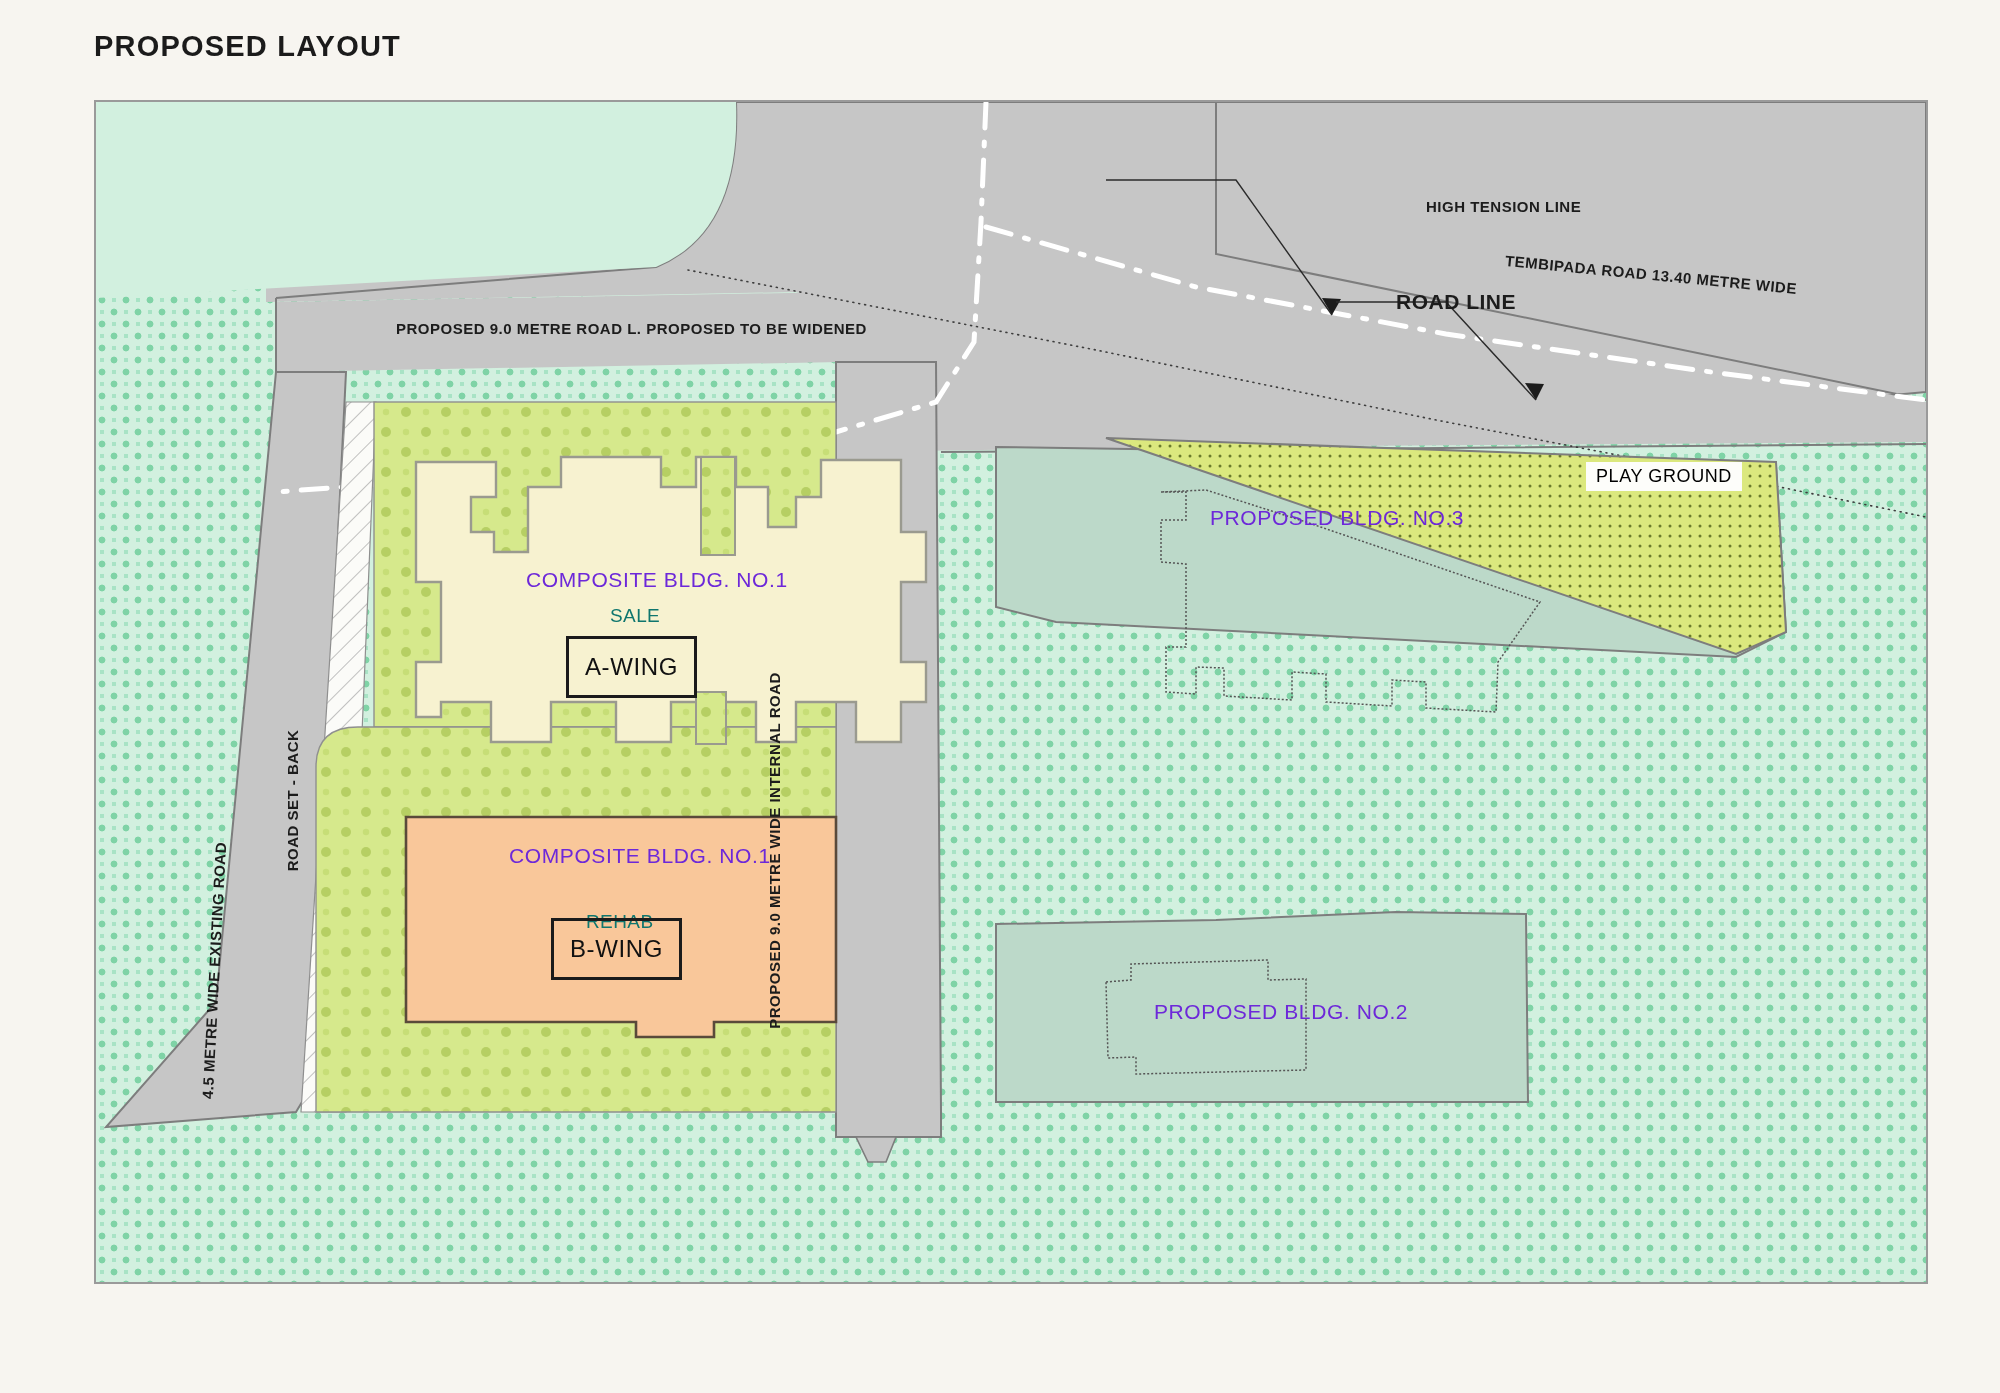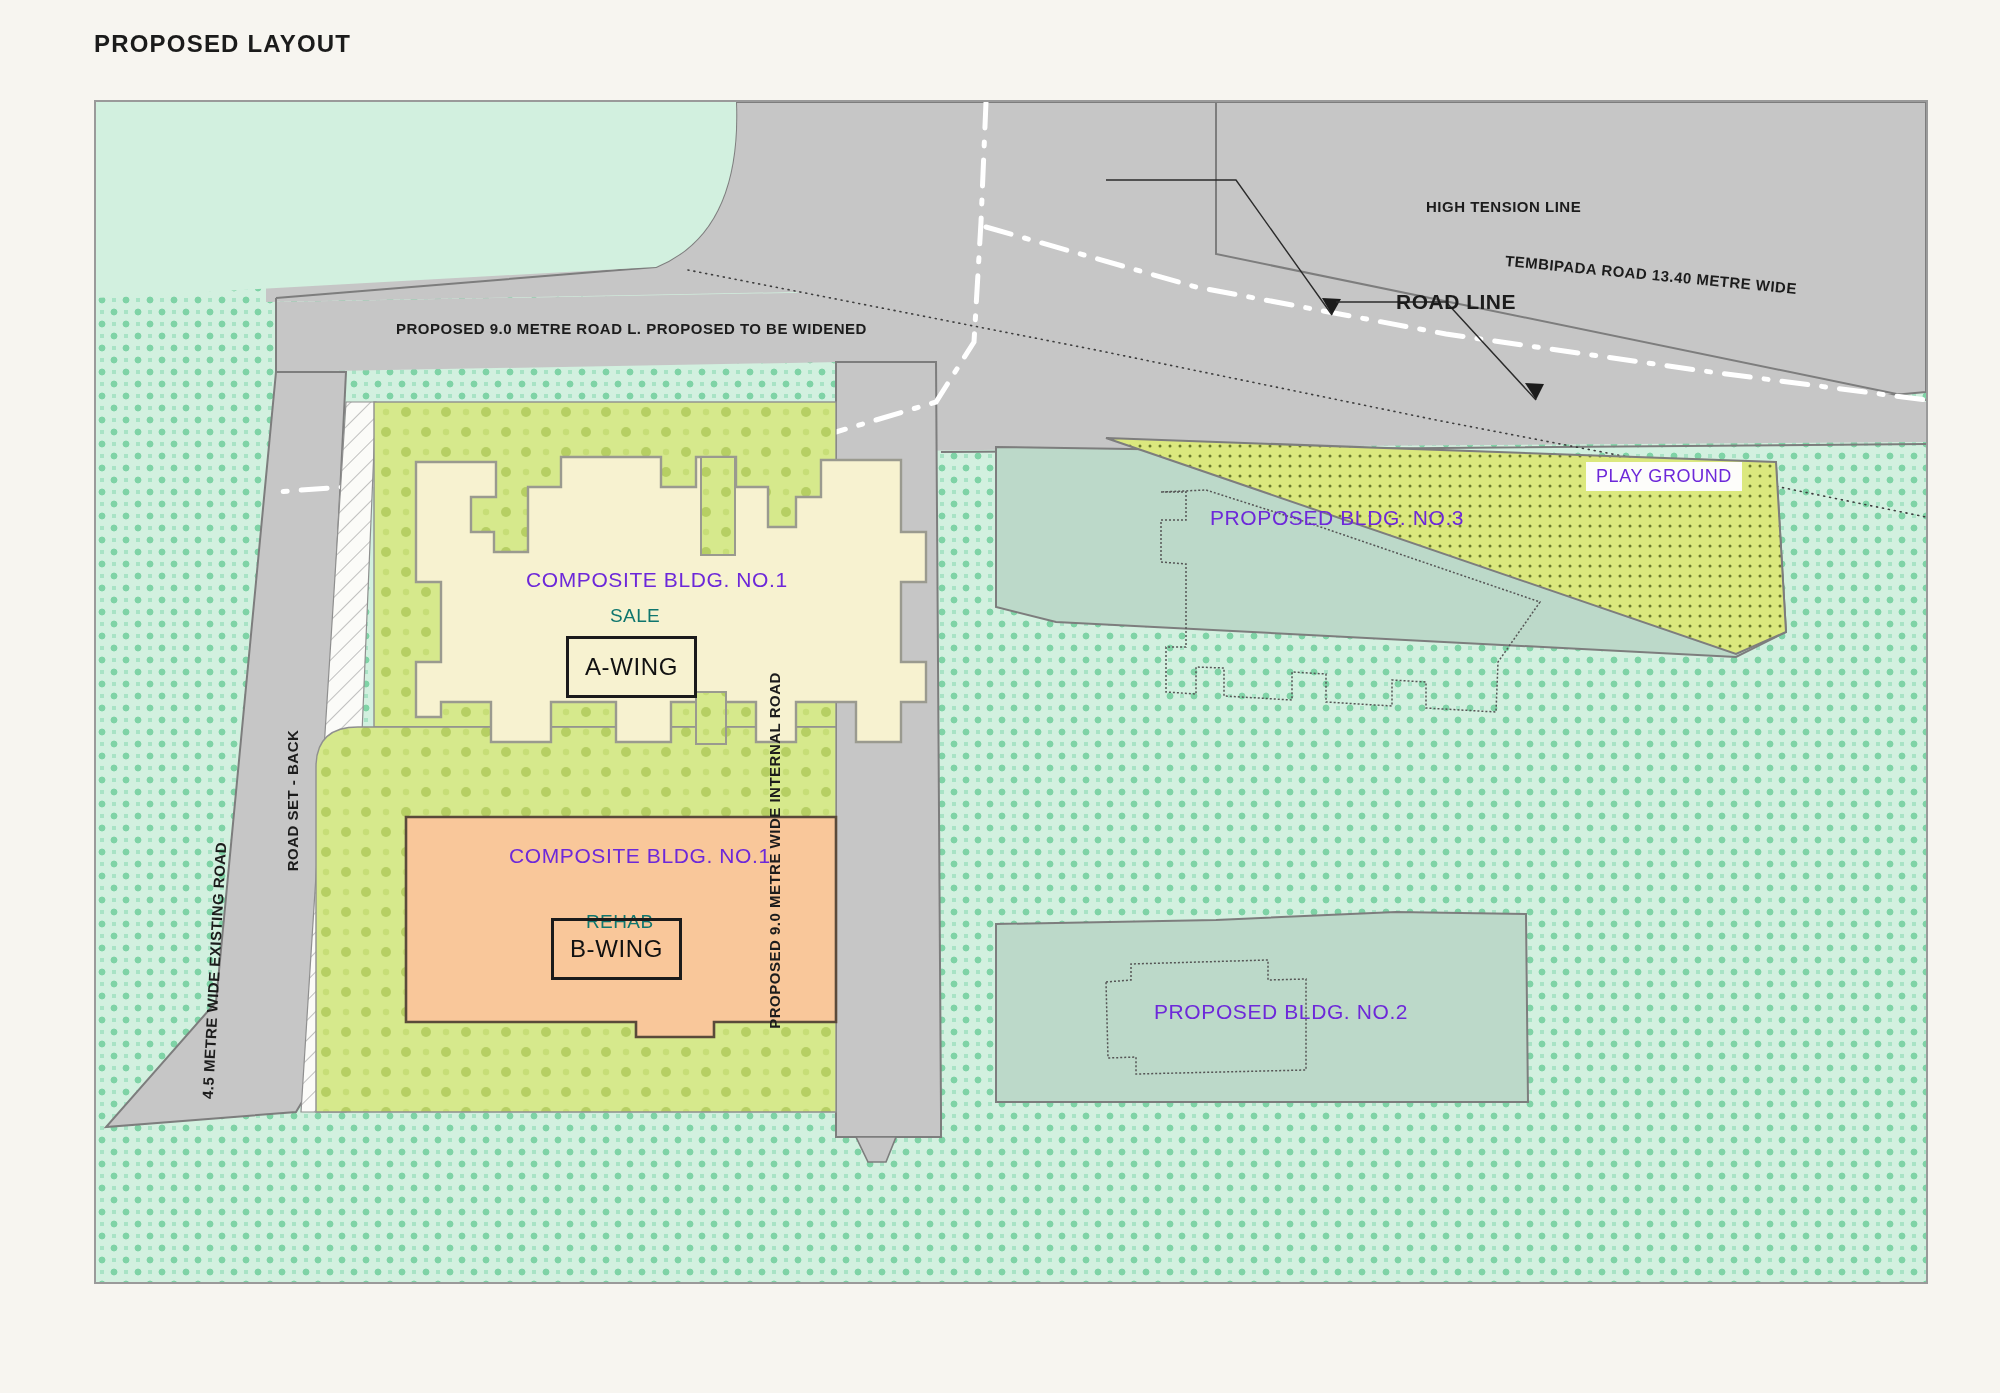--- a/index.html
+++ b/index.html
@@ -6,21 +6,21 @@
   body{
     width:2000px;height:1393px;
     background:#f7f5f0;
     font-family:"Liberation Sans", sans-serif;
     overflow:hidden;
     position:relative;
   }
 
   .title{
     position:absolute;left:94px;top:30px;
-    font-size:24px;font-weight:bold;letter-spacing:1.2px;color:#1b1b1b;
+    font-size:29px;font-weight:bold;letter-spacing:1.2px;color:#1b1b1b;
   }
 
   .plan-frame{
     position:absolute;left:94px;top:100px;width:1830px;height:1180px;
     border:2px solid #9a9a9a;
     overflow:hidden;
     background:#cdeede;
   }
 
   
@@ -46,21 +46,21 @@
   .lbl-road{font-size:15px;font-weight:bold;letter-spacing:.5px;}
   .lbl-bldg{font-size:21px;letter-spacing:.6px;color:#6d28d9;}
   .lbl-small{font-size:19px;letter-spacing:.4px;color:#0f766e;}
   .wing-box{
     position:absolute;border:3px solid #1b1b1b;background:transparent;
     padding:14px 16px;font-size:24px;letter-spacing:.6px;color:#111;
     font-family:"Liberation Sans", sans-serif;white-space:nowrap;
   }
   .pg-box{
     position:absolute;background:#fdfdfa;padding:4px 10px;
-    font-size:18px;letter-spacing:.6px;color:#6d28d9;white-space:nowrap;
+    font-size:18px;letter-spacing:.6px;color:#000000;white-space:nowrap;
     font-family:"Liberation Sans", sans-serif;
     text-align:right;
   }
 
   
   .footer{position:absolute;left:0;top:1290px;width:2000px;height:103px;}
 </style>
 </head>
 <body>
 

